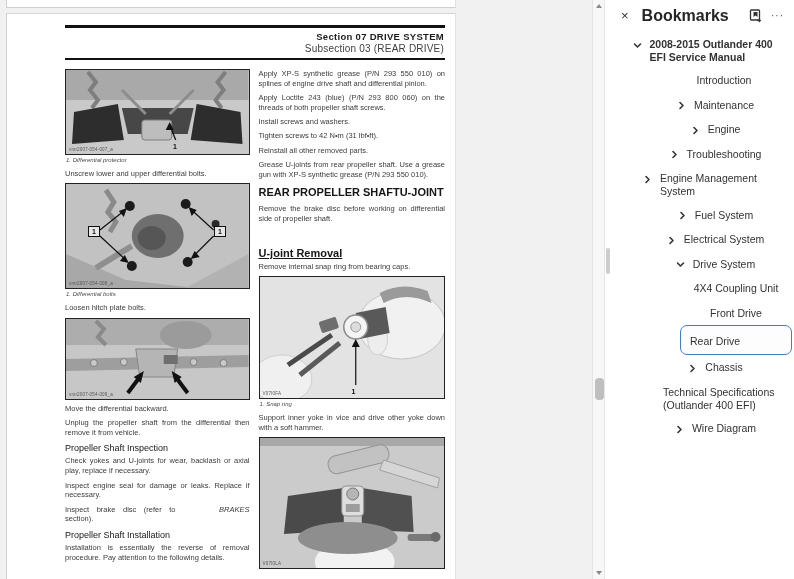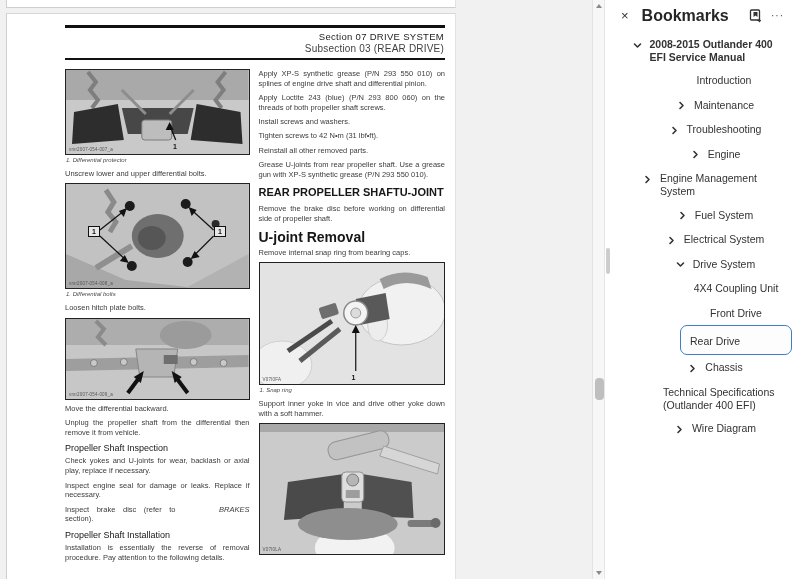--- a/index.html
+++ b/index.html
@@ -11,30 +11,30 @@
   .viewer { position:absolute; left:0; top:0; width:604px; height:579px; background:#f1f1f1; }
   .prev-page { position:absolute; left:6px; top:0; width:450px; height:8px; background:#fff;
                border-left:1px solid #cfcfcf; border-right:1px solid #e2e2e2; border-bottom:1px solid #cfcfcf; }
   .page { position:absolute; left:6px; top:13px; width:450px; height:566px; background:#fff;
           border-left:1px solid #cfcfcf; border-right:1px solid #e2e2e2; border-top:1px solid #d6d6d6;
           overflow:hidden; }
   .page-inner { padding:11px 10px 0 58px; color:#3a3a3a; }
 
   .hdr-rule { height:2.5px; background:#111; }
   .hdr-text { text-align:right; padding:3px 1px 4px 0; }
-  .hdr-l1 { font-size:9.5px; font-weight:normal; color:#1c1c1c; letter-spacing:.3px; }
+  .hdr-l1 { font-size:9.5px; font-weight:bold; color:#1c1c1c; letter-spacing:.3px; }
   .hdr-l2 { font-size:10px; color:#3f3f3f; margin-top:1px; letter-spacing:.2px; }
 
   .cols { display:flex; gap:9px; margin-top:9px; }
   .colL { width:185px; }
   .colR { width:187px; }
 
   p.body { font-size:7.5px; line-height:9.8px; text-align:justify; margin-bottom:4.5px; color:#3c3c3c; }
   h3.big { font-size:11px; line-height:13.5px; font-weight:bold; color:#161616; margin:6px 0 5px; }
-  h4.mid { font-size:14px; font-weight:bold; color:#161616; margin:5px 0 3px; }
+  h4.mid { font-size:11px; font-weight:bold; color:#161616; margin:23px 0 3px;text-decoration:underline; }
   h4.sm  { font-size:9px; font-weight:normal; color:#161616; margin:6px 0 3px; }
   .ital { font-style:italic;margin-left:36px; }
 
   figure { margin:0 0 2px; }
   .photo { position:relative; border:1px solid #222; background:#cfcfcf; overflow:hidden; }
   .photo svg { display:block; width:100%; height:100%; }
   .wm { position:absolute; left:3px; bottom:2px; font-size:4.5px; color:#555; letter-spacing:.2px; }
   .callout { position:absolute; font-size:7px; font-weight:bold; color:#111; }
   .callout.boxed { border:1px solid #111; background:#e7e7e7; padding:0 3px; line-height:9px; }
   figcaption { font-size:6px; font-style:italic; color:#4a4a4a; margin:2px 0 6px 1px; }
@@ -306,30 +306,30 @@
         </span>
         <span class="bm-label">Maintenance</span>
       </div>
 
       <div class="bm-item ind1">
         <span class="chev">
           <svg width="9" height="9" viewBox="0 0 9 9">
               <polyline points="3,1.5 6,4.5 3,7.5" fill="none" stroke="#333" stroke-width="1.6" stroke-linecap="round" stroke-linejoin="round"></polyline>
             </svg>
         </span>
+        <span class="bm-label">Engine</span>
+      </div>
+
+      <div class="bm-item ind1">
+        <span class="chev">
+          <svg width="9" height="9" viewBox="0 0 9 9">
+              <polyline points="3,1.5 6,4.5 3,7.5" fill="none" stroke="#333" stroke-width="1.6" stroke-linecap="round" stroke-linejoin="round"></polyline>
+            </svg>
+        </span>
         <span class="bm-label">Troubleshooting</span>
-      </div>
-
-      <div class="bm-item ind1">
-        <span class="chev">
-          <svg width="9" height="9" viewBox="0 0 9 9">
-              <polyline points="3,1.5 6,4.5 3,7.5" fill="none" stroke="#333" stroke-width="1.6" stroke-linecap="round" stroke-linejoin="round"></polyline>
-            </svg>
-        </span>
-        <span class="bm-label">Engine</span>
       </div>
 
       <div class="bm-item ind1">
         <span class="chev">
           <svg width="9" height="9" viewBox="0 0 9 9">
               <polyline points="3,1.5 6,4.5 3,7.5" fill="none" stroke="#333" stroke-width="1.6" stroke-linecap="round" stroke-linejoin="round"></polyline>
             </svg>
         </span>
         <span class="bm-label">Engine Management System</span>
       </div>

